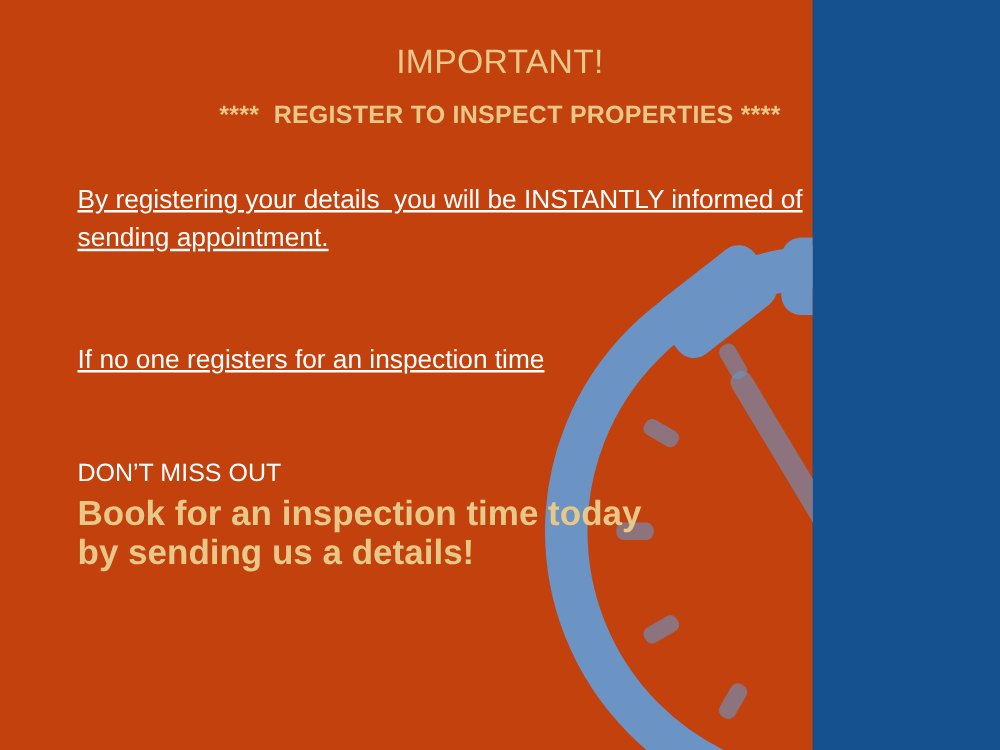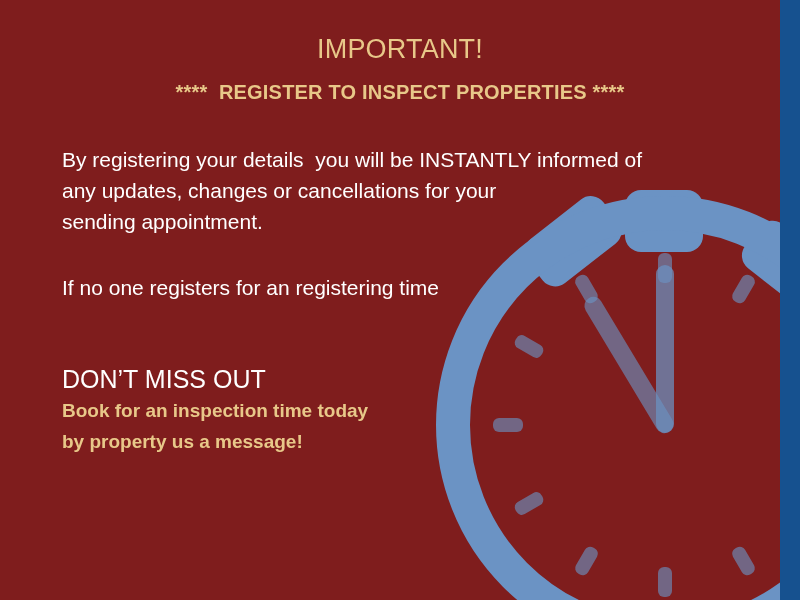--- a/index.html
+++ b/index.html
@@ -11,23 +11,23 @@
     height: 600px;
     overflow: hidden;
     background: #16518F;
     font-family: "Liberation Sans", sans-serif;
     position: relative;
   }
 
   #slide {
     position: absolute;
     inset: 0;
-    width: 780px;
+    width: 650px;
     height: 600px;
-    background: #7f1d1d;
+    background: #c2410c;
     overflow: hidden;
   }
 
   
   #clock-art {
     position: absolute;
     left: 0;
     top: 0;
     width: 800px;
     height: 600px;
@@ -75,31 +75,32 @@
   #para-1 { top: 144px; }
   #para-2 { top: 272px; }
   #cta    { top: 364px; }
 
   .body-line {
     color: #FFFFFF;
     font-size: 21px;
     font-weight: 400;
     line-height: 31px;
     white-space: pre;
+    text-decoration: underline;
   }
   .cta-line-plain {
     color: #FFFFFF;
-    font-size: 25px;
+    font-size: 20px;
     font-weight: 400;
     line-height: 31px;
     white-space: pre;
   }
   .cta-line-gold {
     color: #E8C889;
-    font-size: 19px;
+    font-size: 28px;
     font-weight: 700;
     line-height: 31px;
     white-space: pre;
   }
 </style>
 </head>
 <body>
 
 <div id="slide">
 
@@ -138,28 +139,27 @@
 
   <div id="content">
 
     <div class="heading-block">
       <div class="heading-line1">IMPORTANT!</div>
       <div class="heading-line2">****  REGISTER TO INSPECT PROPERTIES ****</div>
     </div>
 
     <div class="body-block" id="para-1">
       <div class="body-line">By registering your details  you will be INSTANTLY informed of</div>
-      <div class="body-line">any updates, changes or cancellations for your</div>
       <div class="body-line">sending appointment.</div>
     </div>
 
     <div class="body-block" id="para-2">
-      <div class="body-line">If no one registers for an registering time</div>
+      <div class="body-line">If no one registers for an inspection time</div>
     </div>
 
     <div class="body-block" id="cta">
       <div class="cta-line-plain">DON’T MISS OUT</div>
       <div class="cta-line-gold">Book for an inspection time today</div>
-      <div class="cta-line-gold">by property us a message!</div>
+      <div class="cta-line-gold">by sending us a details!</div>
     </div>
 
   </div>
 </div>
 
 </body></html>

